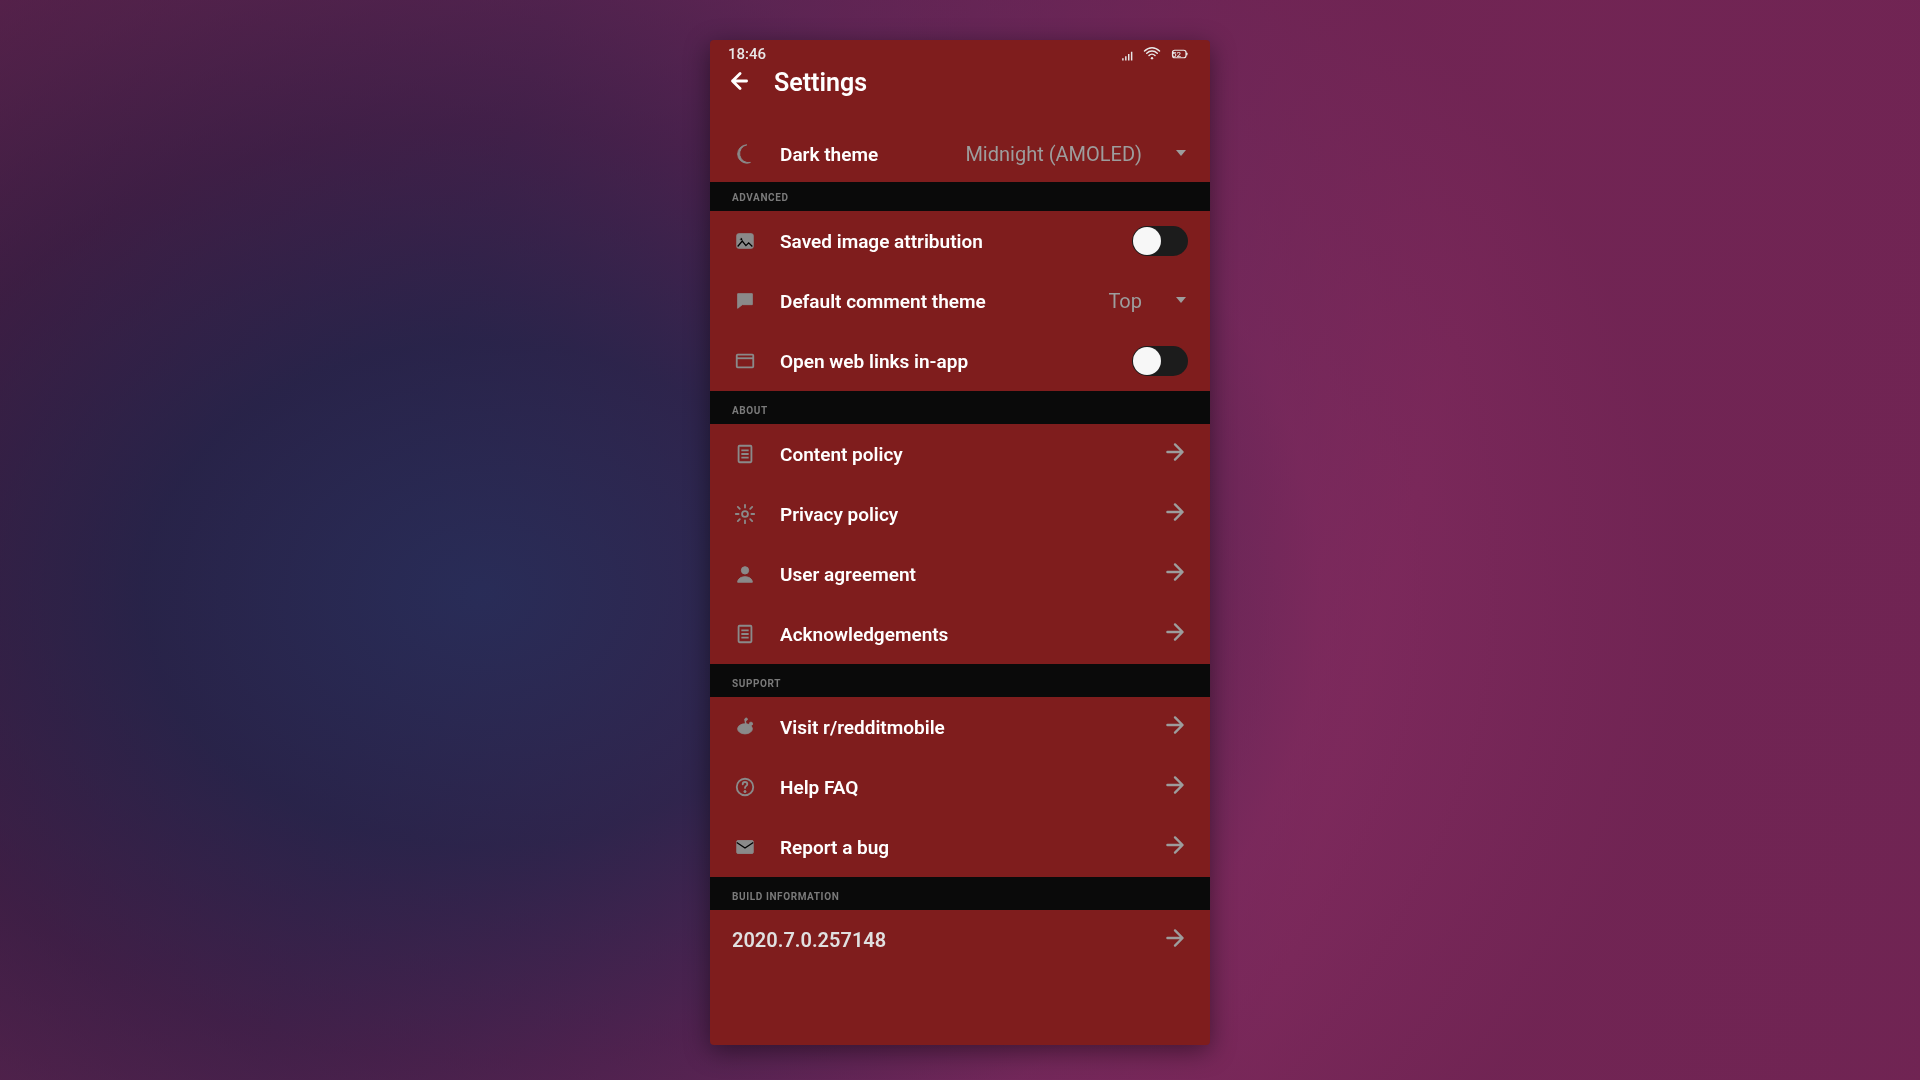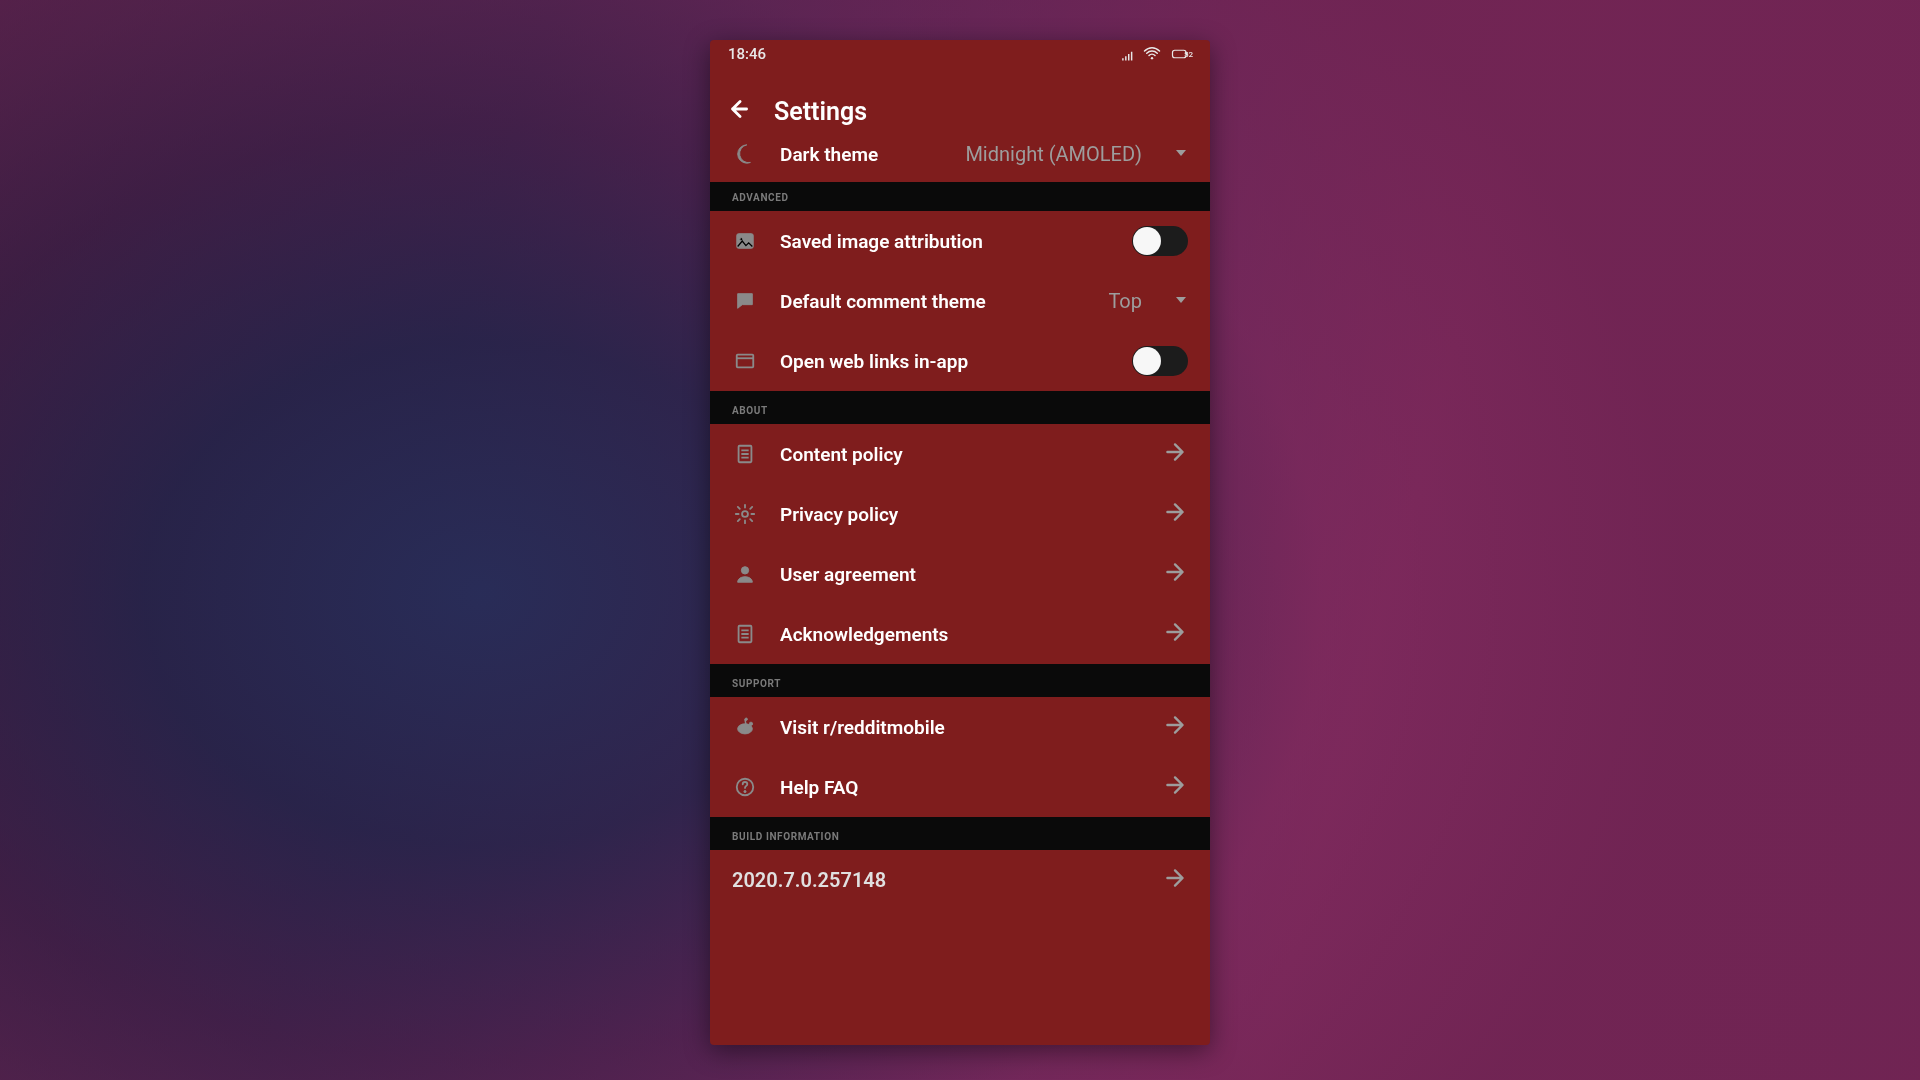--- a/index.html
+++ b/index.html
@@ -20,21 +20,21 @@
     box-shadow:0 6px 26px rgba(0,0,0,.45);
   }
 
   
   .status{height:28px;padding:0 18px;display:flex;align-items:center;
     justify-content:space-between;font-size:15px;font-weight:500;}
   .status .right{display:flex;align-items:center;gap:7px;}
   .status svg{display:block;}
 
   
-  .appbar{height:58px;display:flex;align-items:flex-end;padding:0 16px;gap:22px;}
+  .appbar{height:58px;display:flex;align-items:flex-start;padding:0 16px;gap:22px;}
   .appbar .title{font-size:25px;font-weight:600;color:#fff;}
 
   
   .row{display:flex;align-items:center;height:60px;padding:0 22px;gap:22px;justify-content:space-between;}
   .row .icn{width:26px;height:26px;display:flex;align-items:center;justify-content:center;}
   .row .icn svg{width:22px;height:22px;fill:#8a8a8a;stroke:#8a8a8a;}
   .row .lbl{flex:1;font-size:19px;font-weight:600;color:#fff;}
   .row .val{font-size:20px;color:#9d9d9d;margin-right:6px;}
   .row .chev svg{width:26px;height:26px;stroke:#9d9d9d;fill:none;}
   .row.short{height:56px;}
@@ -136,21 +136,21 @@
         </span>
       <span>
           <svg width="18" height="18" viewBox="0 0 24 24">
             <use href="#i-wifi"></use>
           </svg>
         </span>
       <span style="display:flex;align-items:center;position:relative;">
         <svg width="24" height="18" viewBox="0 0 24 24">
             <use href="#i-batt"></use>
           </svg>
-        <span style="position:absolute;left:16px;font-size:8px;color:#e8e8e8;">52</span>
+        <span style="position:absolute;left:4px;font-size:8px;color:#e8e8e8;">52</span>
       </span>
     </span>
   </div>
 
   <div class="appbar">
     <span>
       <svg width="26" height="26" viewBox="0 0 24 24">
           <use href="#i-arrow-left"></use>
         </svg>
     </span>
@@ -278,20 +278,31 @@
         <svg viewBox="0 0 24 24">
           <use href="#i-help"></use>
         </svg>
       </span>
     <span class="lbl">Help FAQ</span>
     <span class="chev"><svg viewBox="0 0 24 24">
           <use href="#i-arrow-right"></use>
         </svg></span>
   </div>
 
+  <div class="row">
+    <span class="icn">
+        <svg viewBox="0 0 24 24">
+          <use href="#i-mail"></use>
+        </svg>
+      </span>
+    <span class="lbl">Report a bug</span>
+    <span class="chev"><svg viewBox="0 0 24 24">
+          <use href="#i-arrow-right"></use>
+        </svg></span>
+  </div>
 
   <div class="section">BUILD INFORMATION</div>
 
   <div class="row build">
     <span class="lbl">2020.7.0.257148</span>
     <span class="chev"><svg viewBox="0 0 24 24">
           <use href="#i-arrow-right"></use>
         </svg></span>
   </div>
 

